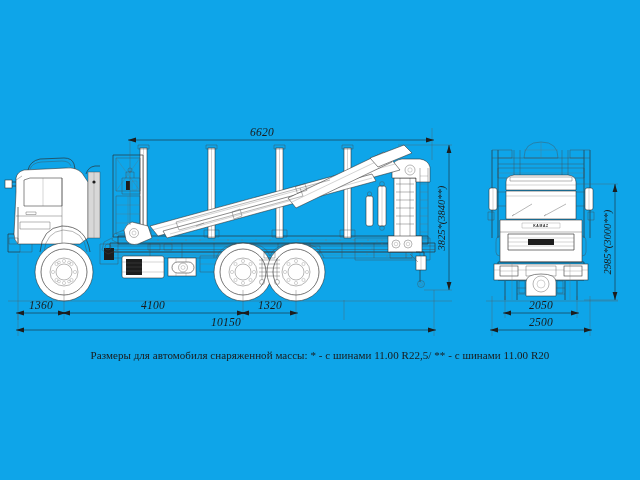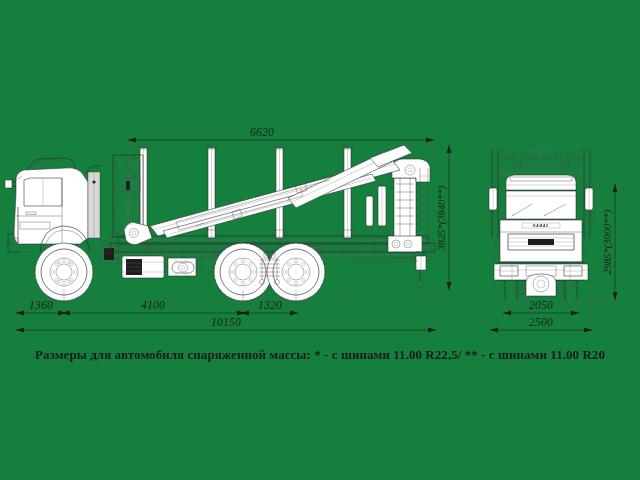--- a/index.html
+++ b/index.html
@@ -10,21 +10,21 @@
   body {
     width: 640px;
     height: 480px;
     font-family: "Liberation Serif", serif;
     overflow: hidden;
   }
   #page {
     position: relative;
     width: 640px;
     height: 480px;
-    background: #15803d;
+    background: #0ea5e9;
   }
   #drawing-stage {
     position: absolute;
     left: 0;
     top: 0;
     width: 640px;
     height: 480px;
   }
   svg.blueprint {
     display: block;
@@ -58,25 +58,24 @@
   }
   .caption-wrap {
     position: absolute;
     left: 0;
     top: 345px;
     width: 640px;
     text-align: center;
   }
   .caption {
     font-family: "Liberation Serif", serif;
-    font-size: 13px;
+    font-size: 11px;
     color: #1a1a1a;
     white-space: nowrap;
     letter-spacing: 0.05px;
-    font-weight: bold;
   }
   .badge-text {
     font-family: "Liberation Sans", sans-serif;
     font-size: 3.4px;
     fill: #1d1d1d;
     letter-spacing: 0.7px;
     font-weight: bold;
   }
 </style>
 </head>

